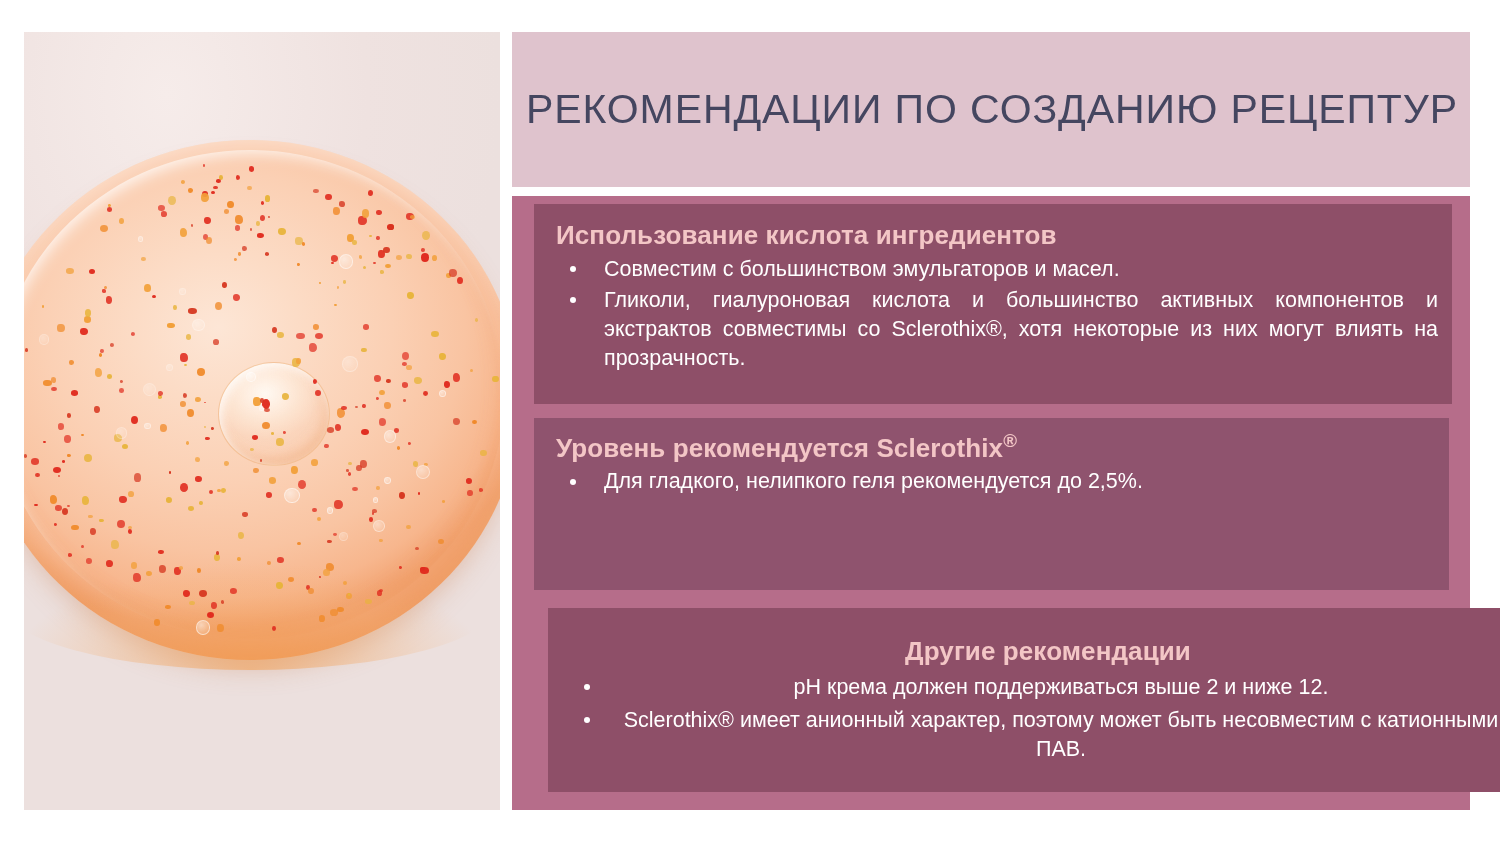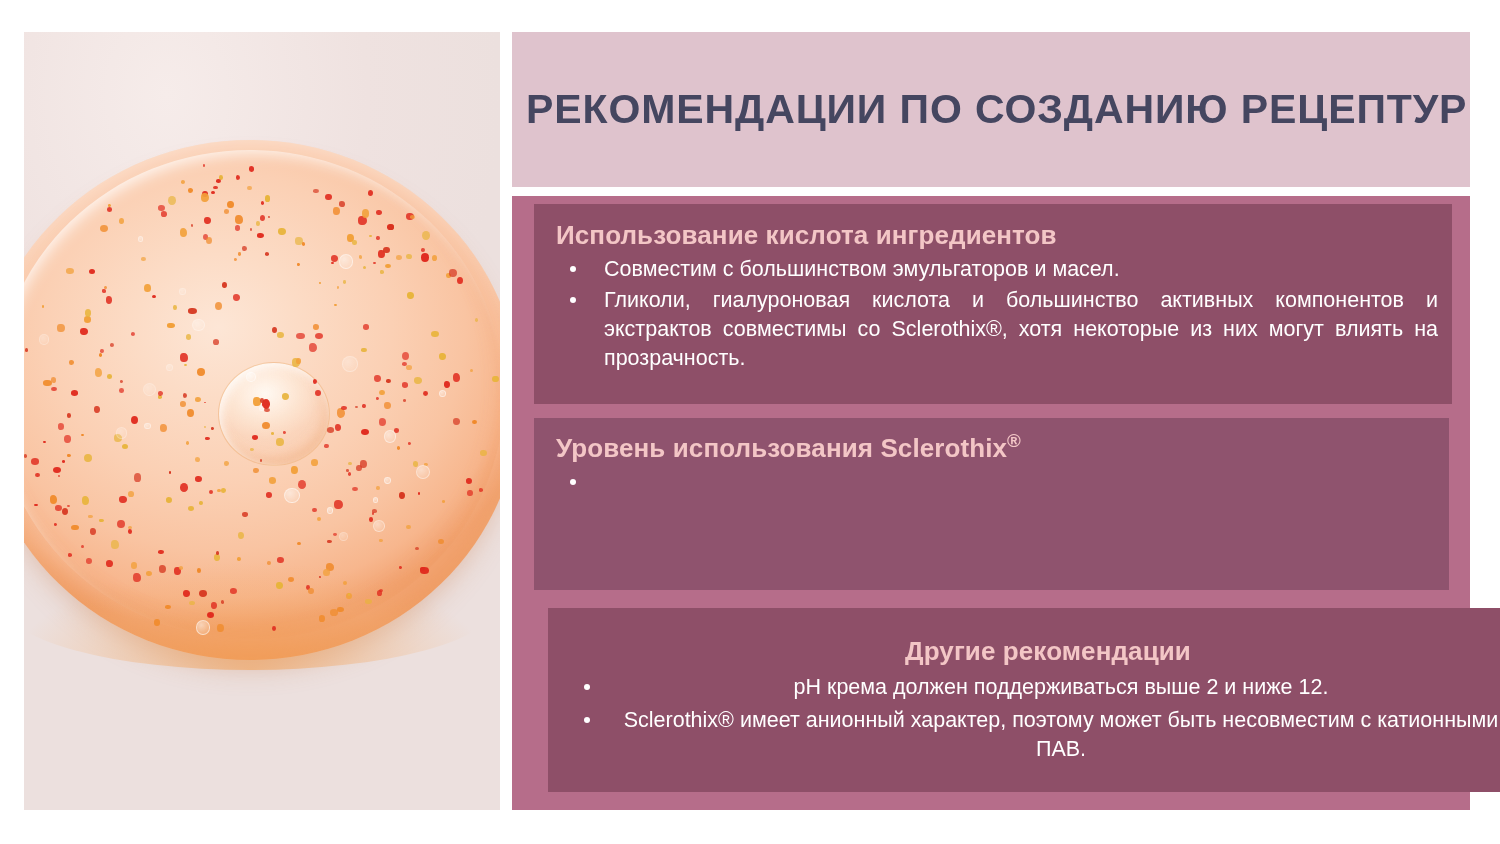--- a/index.html
+++ b/index.html
@@ -129,21 +129,21 @@
     background: #dfc3cd;
     display: flex;
     align-items: center;
   }
 
   #slide-title {
     width: 100%;
     text-align: center;
     color: #454660;
     font-size: 41px;
-    font-weight: 700;
+    font-weight: 400;
     letter-spacing: 0.9px;
     white-space: nowrap;
     padding: 0 14px;
   }
 
   #content-frame {
     position: absolute;
     left: 512px;
     top: 196px;
     width: 958px;
@@ -576,24 +576,25 @@
         <span class="txt">Совместим с большинством эмульгаторов и масел.</span>
       </li>
       <li class="bullet-item justify">
         <span class="dot"></span>
         <span class="txt">Гликоли, гиалуроновая кислота и большинство активных компонентов и экстрактов совместимы со Sclerothix®, хотя некоторые из них могут влиять на прозрачность.</span>
       </li>
     </ul>
   </section>
 
   <section class="block" id="block-1">
-    <h2 class="block-heading"><span>Уровень использования Sclerothix</span><span class="reg">®</span></h2>
+    <h2 class="block-heading"><span>Уровень рекомендуется Sclerothix</span><span class="reg">®</span></h2>
     <ul class="bullet-list">
       <li class="bullet-item">
         <span class="dot"></span>
+        <span class="txt">Для гладкого, нелипкого геля рекомендуется до 2,5%.</span>
       </li>
     </ul>
   </section>
 
   <section class="block" id="block-2">
     <h2 class="block-heading">Другие рекомендации</h2>
     <ul class="bullet-list">
       <li class="bullet-item">
         <span class="dot"></span>
         <span class="txt">pH крема должен поддерживаться выше 2 и ниже 12.</span>

